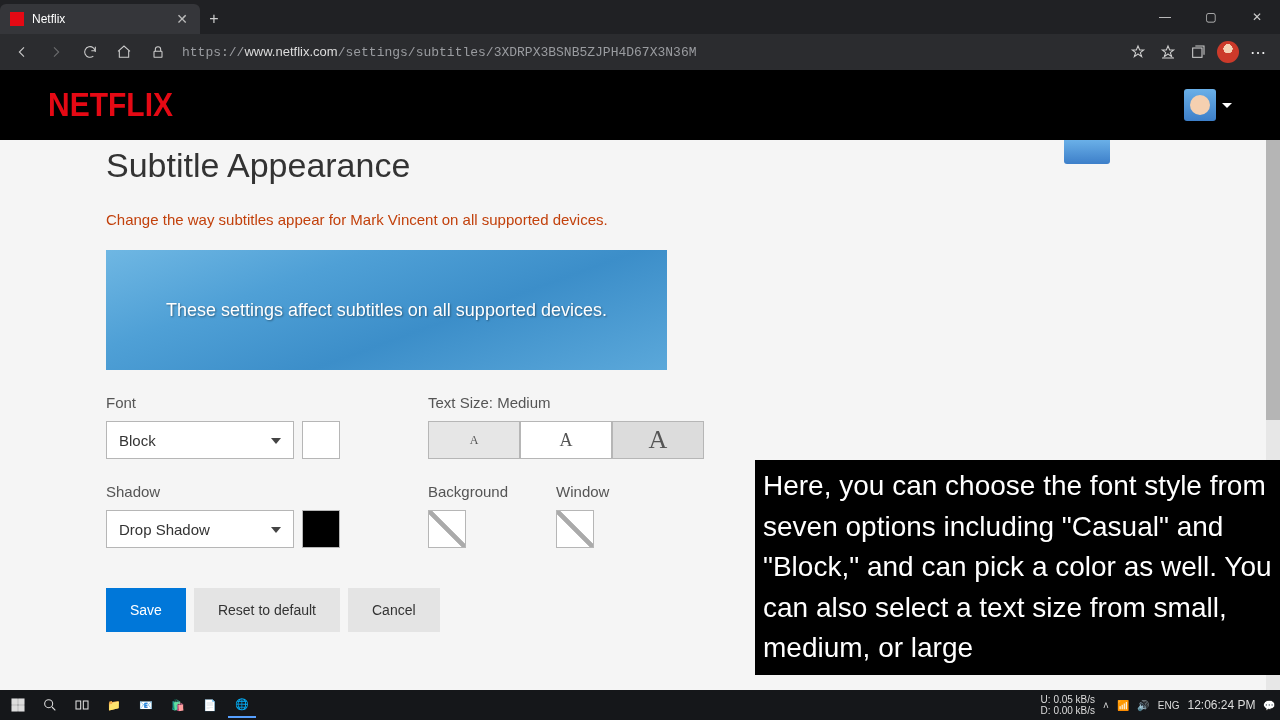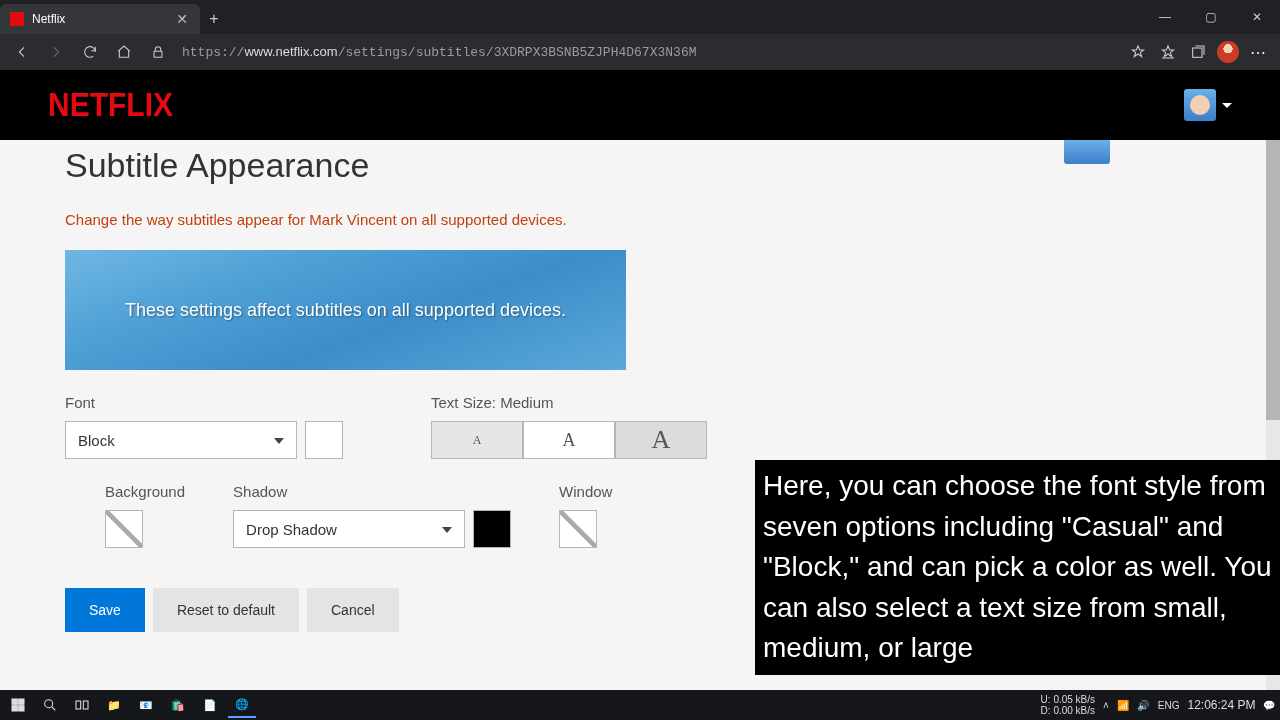--- a/index.html
+++ b/index.html
@@ -20,27 +20,27 @@
   .avatar-mini { width:22px; height:22px; border-radius:50%; background:radial-gradient(circle at 50% 35%,#f5d3b6 25%,#cc3a2a 26%); }
   .netbar { height:70px; background:#000; display:flex; align-items:center; padding:0 48px; }
   .nflogo { color:#e50914; font-weight:900; font-size:30px; letter-spacing:0px; transform:scaleY(1.1); }
   .prof { margin-left:auto; display:flex; align-items:center; gap:6px; }
   .prof .pic { width:32px; height:32px; background:linear-gradient(#6ab0e8,#3d7fc9); border-radius:3px; position:relative; }
   .prof .pic::after { content:""; position:absolute; left:6px; top:6px; width:20px; height:20px; border-radius:50%; background:#f5d0b0; }
   .prof .car { color:#fff; border:5px solid transparent; border-top:5px solid #fff; margin-top:5px; }
   .page { position:relative; height:calc(720px - 34px - 36px - 70px - 30px); background:#f5f5f5; overflow:hidden; }
   .scroll { position:absolute; right:0; top:0; width:14px; height:100%; background:#e7e7e7; }
   .thumb { position:absolute; right:0; top:0; width:14px; height:280px; background:#b5b5b5; }
-  .content { padding:0 0 0 65px; }
+  .content { padding:0 0 0 106px; }
   .h1 { font-size:34px; color:#333; font-weight:500; margin-top:6px; }
   .sub { font-size:15px; color:#c2410c; margin-top:26px; }
   .preview { margin-top:22px; width:561px; height:120px; background:linear-gradient(160deg,#6fb7e3 0%,#4fa0d6 30%,#3c8ec9 60%,#5ba8da 100%); display:flex; align-items:center; justify-content:center; color:#fff; text-shadow:1px 1px 2px rgba(0,0,0,.4); font-size:18px; }
   .rowc { display:flex; gap:48px; margin-top:24px; }
   .lbl { font-size:15px; color:#555; margin-bottom:10px; }
-  .sel { width:232px; height:38px; border:1px solid #b6b6b6; background:#fff; display:flex; align-items:center; padding:0 12px; font-size:15px; color:#333; position:relative; }
+  .sel { width:188px; height:38px; border:1px solid #b6b6b6; background:#fff; display:flex; align-items:center; padding:0 12px; font-size:15px; color:#333; position:relative; }
   .sel .car { position:absolute; right:12px; border:5px solid transparent; border-top:6px solid #444; top:16px; }
   .swatch { width:38px; height:38px; border:1px solid #b6b6b6; display:inline-block; vertical-align:top; margin-left:8px; }
   .sw-white { background:#fff; }
   .sw-black { background:#000; }
   .sw-none { background:linear-gradient(to top right,transparent 45%,#aaa 46%,#aaa 54%,transparent 55%) #fff; }
   .sizes { display:flex; }
   .szbtn { width:92px; height:38px; border:1px solid #b6b6b6; background:#fff; display:flex; align-items:center; justify-content:center; font-family:Georgia,serif; color:#555; }
   .szbtn.sel1 { background:#e6e6e6; }
   .szbtn.sel2 { background:#dcdcdc; }
   .s1 { font-size:12px; } .s2 { font-size:18px; } .s3 { font-size:26px; }
@@ -167,33 +167,33 @@
         <div class="lbl">Text Size: Medium</div>
         <div class="sizes">
           <div class="szbtn sel1 s1">A</div>
           <div class="szbtn s2">A</div>
           <div class="szbtn sel2 s3">A</div>
         </div>
       </div>
     </div>
 
     <div class="rowc">
-      <div style="margin-left:40px">
-        <div class="lbl">Background</div>
-        <div class="swatch sw-none" style="margin-left:0"></div>
-      </div>
       <div>
         <div class="lbl">Shadow</div>
         <div style="display:flex">
           <div class="sel">
             <span>Drop Shadow</span>
             <div class="car"></div>
           </div>
           <div class="swatch sw-black"></div>
         </div>
+      </div>
+      <div style="margin-left:40px">
+        <div class="lbl">Background</div>
+        <div class="swatch sw-none" style="margin-left:0"></div>
       </div>
       <div>
         <div class="lbl">Window</div>
         <div class="swatch sw-none" style="margin-left:0"></div>
       </div>
     </div>
 
     <div class="actions">
       <button class="btn pri">Save</button>
       <button class="btn sec">Reset to default</button>

